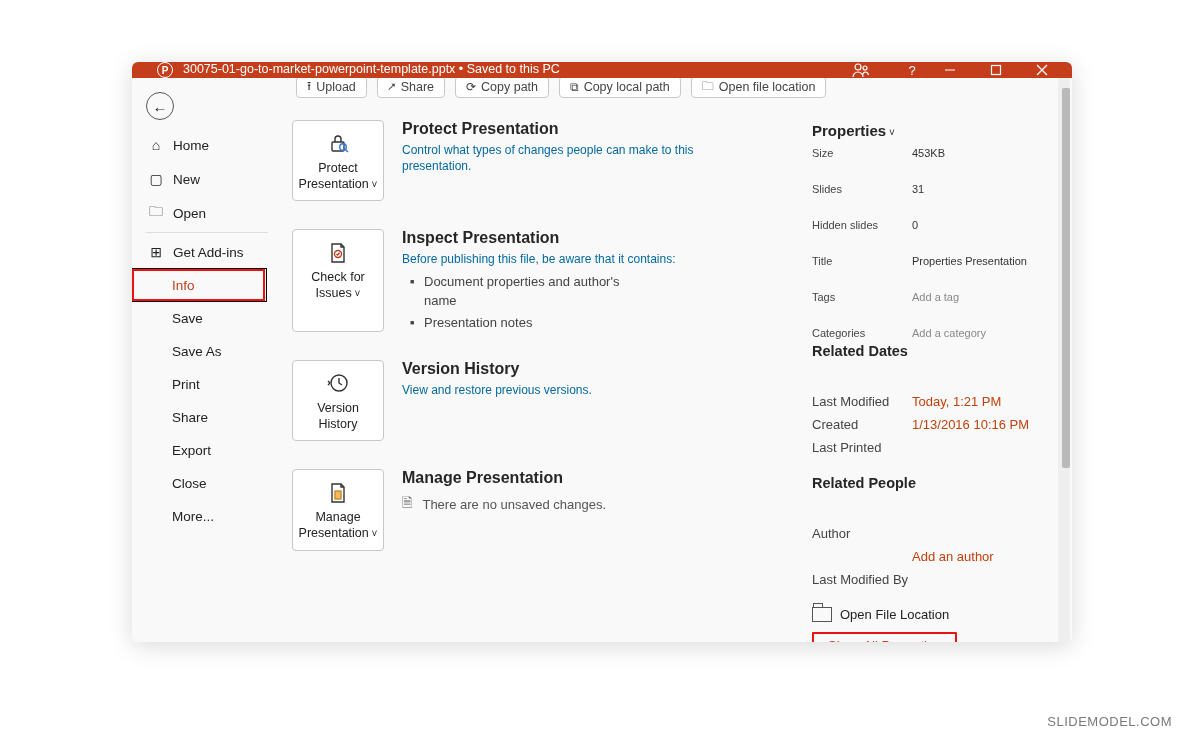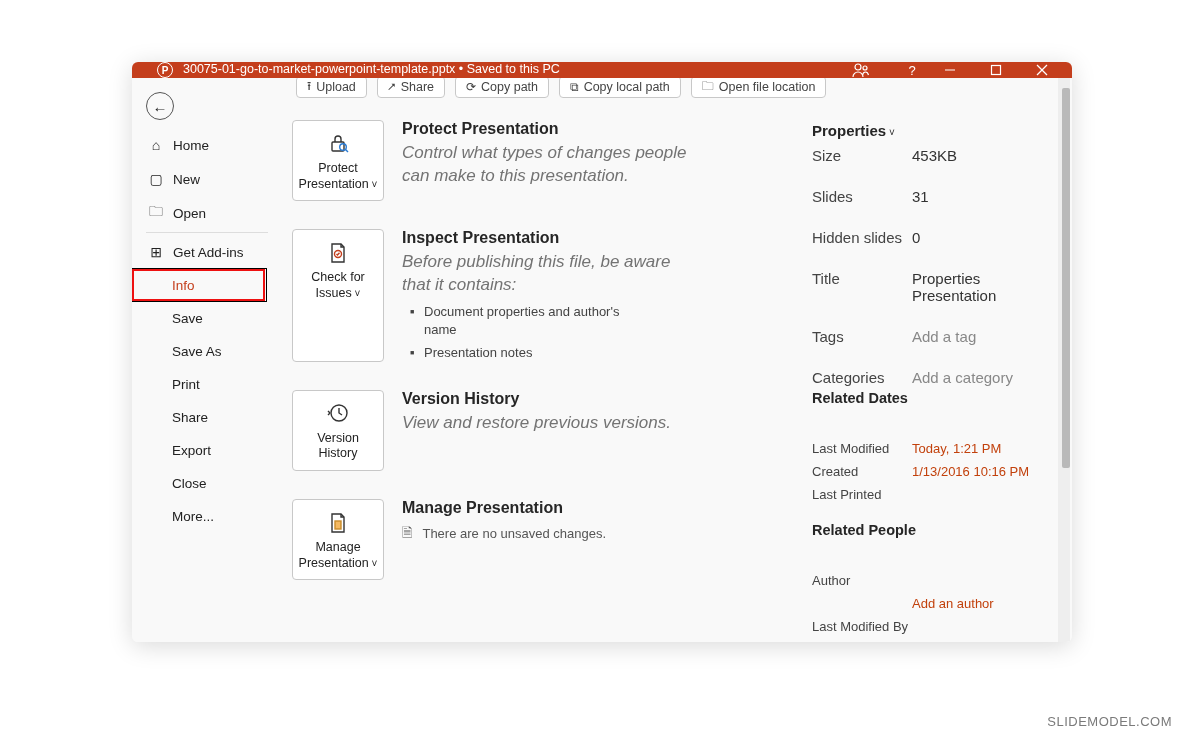--- a/index.html
+++ b/index.html
@@ -58,33 +58,33 @@
   .qbtn .qicon{font-size:12px;}
 
   .sections{ display:flex; gap:30px;}
   .leftcol{ width:490px; }
   .rightcol{ flex:1; padding-top:2px;}
   .block{ display:flex; gap:18px; margin-bottom:28px;}
   .bigbtn{ width:92px; border:1px solid #c8c8c8; border-radius:4px; background:#fff; text-align:center; padding:10px 4px 8px; font-size:12.5px; line-height:1.25; color:#222;}
   .bigbtn .bicon{ height:24px; display:flex; align-items:center; justify-content:center; margin-bottom:6px; font-size:18px;}
   .bigbtn .drop::after{content:" ˅"; font-size:10px;}
   .blocktext h3{ font-size:16px; font-weight:600; margin-bottom:4px; color:#262626;}
-  .blocktext p{ font-size:17px; color:#737373; max-width:300px; line-height:1.35;font-style:italic;}
+  .blocktext p{ font-size:12px; color:#0369a1; max-width:300px; line-height:1.35;}
   .bullets{ list-style:none; margin-top:6px;}
   .bullets li{ font-size:13px; color:#444; padding-left:22px; position:relative; line-height:1.4; max-width:250px;}
   .bullets li::before{content:"■"; font-size:7px; position:absolute; left:8px; top:4px;}
   .bullets li + li{ margin-top:4px;}
 
   .manage-row{ display:flex; align-items:center; gap:10px; font-size:13px; color:#555; margin-top:6px;}
   .manage-row .micon{font-size:13px;}
 
   
   .rightcol h4{ font-size:15px; font-weight:600; margin-bottom:8px; color:#262626;}
   .rightcol .dropcaret::after{content:" ˅"; font-size:10px; font-weight:400;}
-  .proptable{ display:grid; grid-template-columns:100px 1fr; row-gap:24px; font-size:15px; }
+  .proptable{ display:grid; grid-template-columns:100px 1fr; row-gap:24px; font-size:11px; }
   .proptable .k{ color:#444;}
   .proptable .v{ color:#333;}
   .proptable .ghost{ color:#888;}
   .rightcol h5{ font-size:14.5px; font-weight:600; margin-top:4px; margin-bottom:8px; color:#262626;}
   .rd-grid{ display:grid; grid-template-columns:100px 1fr; row-gap:8px; font-size:13px; margin-bottom:20px;margin-top:35px;}
   .rd-grid .k{color:#444;}
   .rd-grid .v{color:#c2410c;}
   .folder-row{ display:flex; align-items:center; gap:8px; font-size:13px; margin:6px 0 10px;}
   .folder-row .ficon{ width:20px; height:15px; border:1.4px solid #555; position:relative;}
   .folder-row .ficon::before{content:""; position:absolute; top:-5px; left:0; width:8px; height:4px; border:1.4px solid #555; border-bottom:none;}

